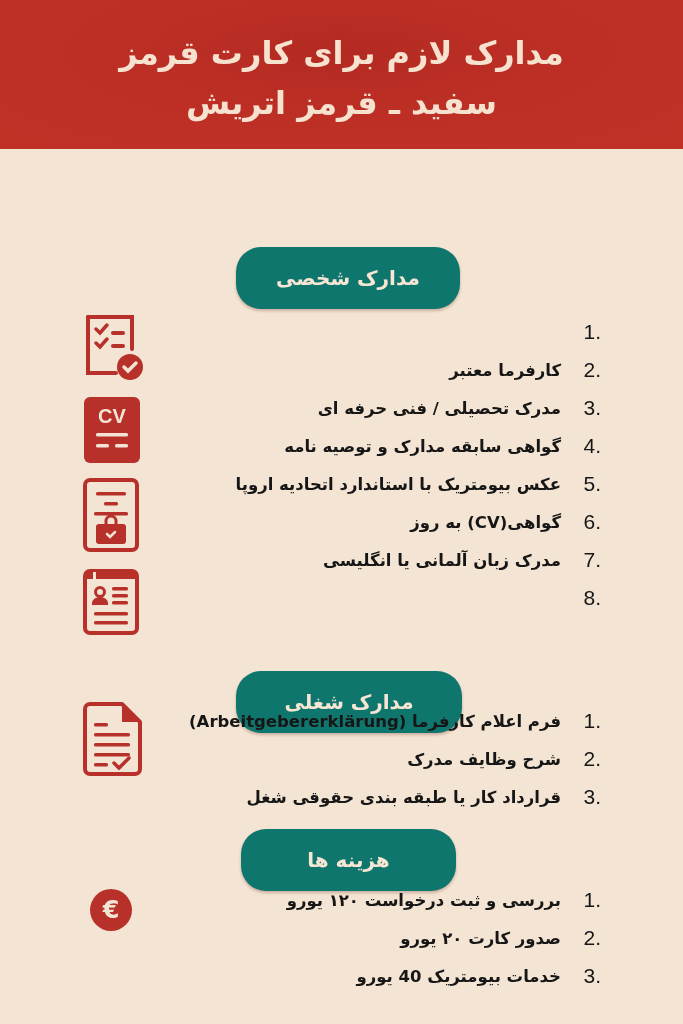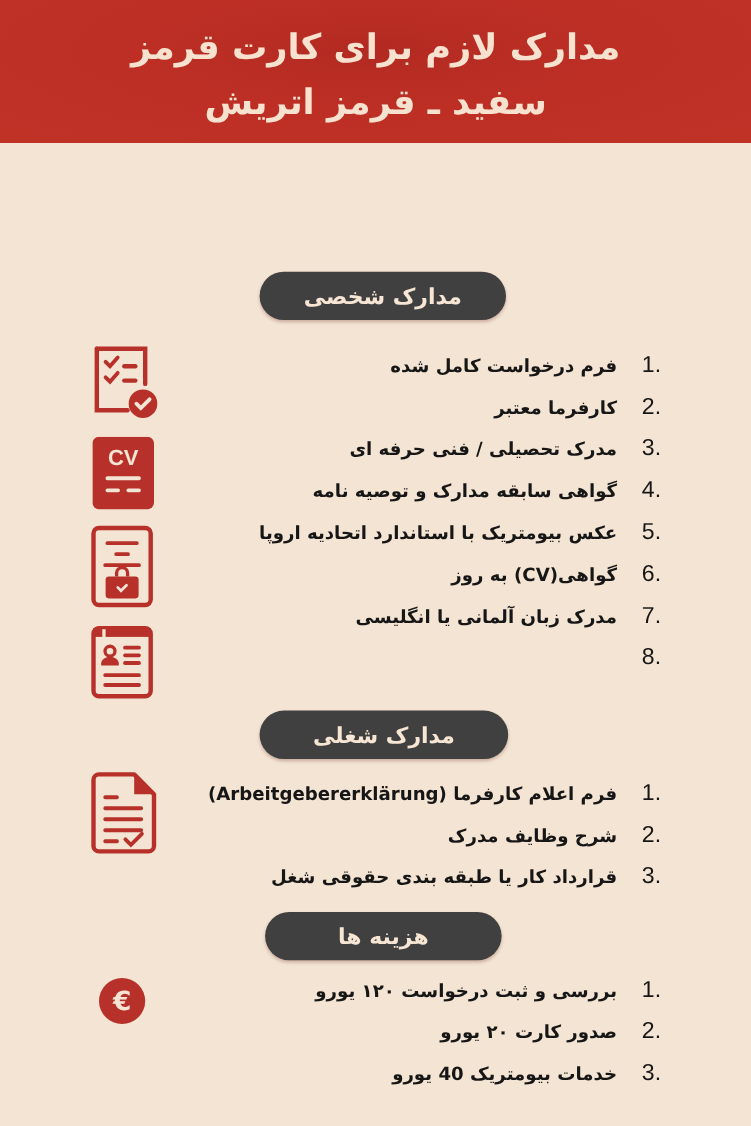--- a/index.html
+++ b/index.html
@@ -4,32 +4,32 @@
 <style>
   * { box-sizing: border-box; margin: 0; padding: 0; }
   html, body { width: 683px; height: 1024px; overflow: hidden; }
   body {
     background: #f3e4d3;
     font-family: "DejaVu Sans", sans-serif;
     position: relative;
     color: #1a1a1a;
   }
   .header {
-    position: absolute; left: 0; top: 0; width: 683px; height: 130px;
+    position: absolute; left: 0; top: 0; width: 683px; height: 149px;
     background: radial-gradient(ellipse at 50% 35%, #b32a22 0%, #bd2f25 45%, #c03226 100%);
     display: flex; flex-direction: column; align-items: center; justify-content: center;
     padding-top: 6px;
   }
   .header .t {
     color: #f6e2cf; font-weight: bold; font-size: 32px; line-height: 50px;
     direction: rtl; text-align: center; white-space: nowrap;
   }
   .pill {
-    position: absolute; height: 44px; border-radius: 25px;
-    background: #404040;
+    position: absolute; height: 62px; border-radius: 25px;
+    background: #0f766e;
     box-shadow: 0 2px 3px rgba(90,20,10,0.25);
     color: #f8e6d5; font-weight: bold; font-size: 20px;
     display: flex; align-items: center; justify-content: center;
     direction: rtl;
   }
   .list { position: absolute; right: 82px; direction: rtl; }
   .item {
     display: flex; align-items: center; height: 38px;
     font-size: 16.5px; font-weight: bold; white-space: nowrap; color: #161616;
   }
@@ -84,21 +84,20 @@
   <rect x="30" y="19" width="16" height="3.5" rx="1.5" fill="#b8302a"></rect>
   <rect x="30" y="26" width="16" height="3.5" rx="1.5" fill="#b8302a"></rect>
   <rect x="30" y="33" width="16" height="3.5" rx="1.5" fill="#b8302a"></rect>
   <rect x="12" y="44" width="34" height="3.5" rx="1.5" fill="#b8302a"></rect>
   <rect x="12" y="53" width="34" height="3.5" rx="1.5" fill="#b8302a"></rect>
 </svg>
 
 <div class="list" style="top:313px;">
   <div class="item">
       <span class="num">1.</span>
-      <span>فرم درخواست کامل شده</span>
     </div>
   <div class="item">
       <span class="num">2.</span>
       <span>کارفرما معتبر</span>
     </div>
   <div class="item">
       <span class="num">3.</span>
       <span>مدرک تحصیلی / فنی حرفه ای</span>
     </div>
   <div class="item">
@@ -115,21 +114,21 @@
     </div>
   <div class="item">
       <span class="num">7.</span>
       <span>مدرک زبان آلمانی یا انگلیسی</span>
     </div>
   <div class="item">
       <span class="num">8.</span>
     </div>
 </div>
 
-<div class="pill" style="left:236px; top:646px; width:226px;">مدارک شغلی</div>
+<div class="pill" style="left:236px; top:671px; width:226px;">مدارک شغلی</div>
 
 <svg class="icon" style="left:82px; top:701px;" width="64" height="76" viewBox="0 0 64 76">
   <path d="M8 3 H40 L58 21 V68 a5 5 0 0 1 -5 5 H8 a5 5 0 0 1 -5 -5 V8 a5 5 0 0 1 5 -5 z" fill="none" stroke="#b8302a" stroke-width="4" stroke-linejoin="round"></path>
   <path d="M40 3 V21 H58 z" fill="#b8302a"></path>
   <rect x="12" y="22" width="14" height="3.5" rx="1.5" fill="#b8302a"></rect>
   <rect x="12" y="32" width="36" height="3.5" rx="1.5" fill="#b8302a"></rect>
   <rect x="12" y="42" width="36" height="3.5" rx="1.5" fill="#b8302a"></rect>
   <rect x="12" y="52" width="36" height="3.5" rx="1.5" fill="#b8302a"></rect>
   <rect x="12" y="62" width="14" height="3.5" rx="1.5" fill="#b8302a"></rect>
   <path d="M32 62 l5 5 l10 -10" fill="none" stroke="#b8302a" stroke-width="3.5" stroke-linecap="round"></path>

